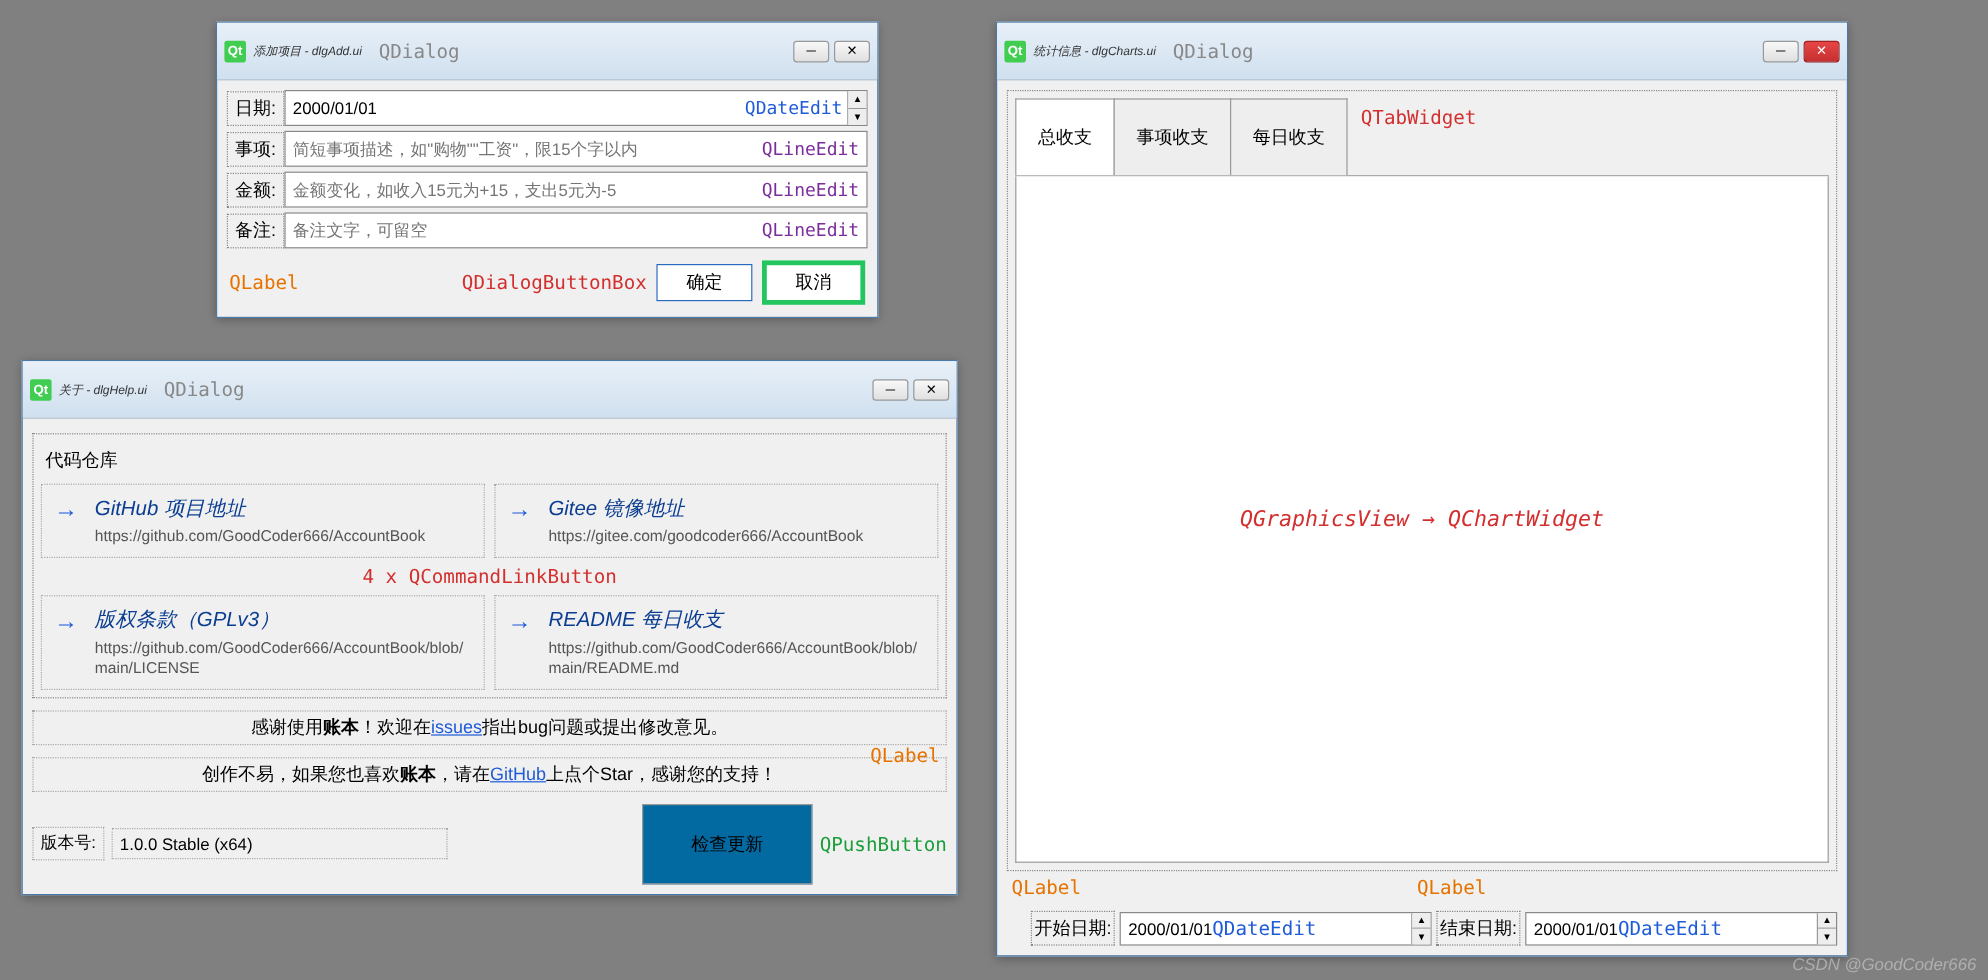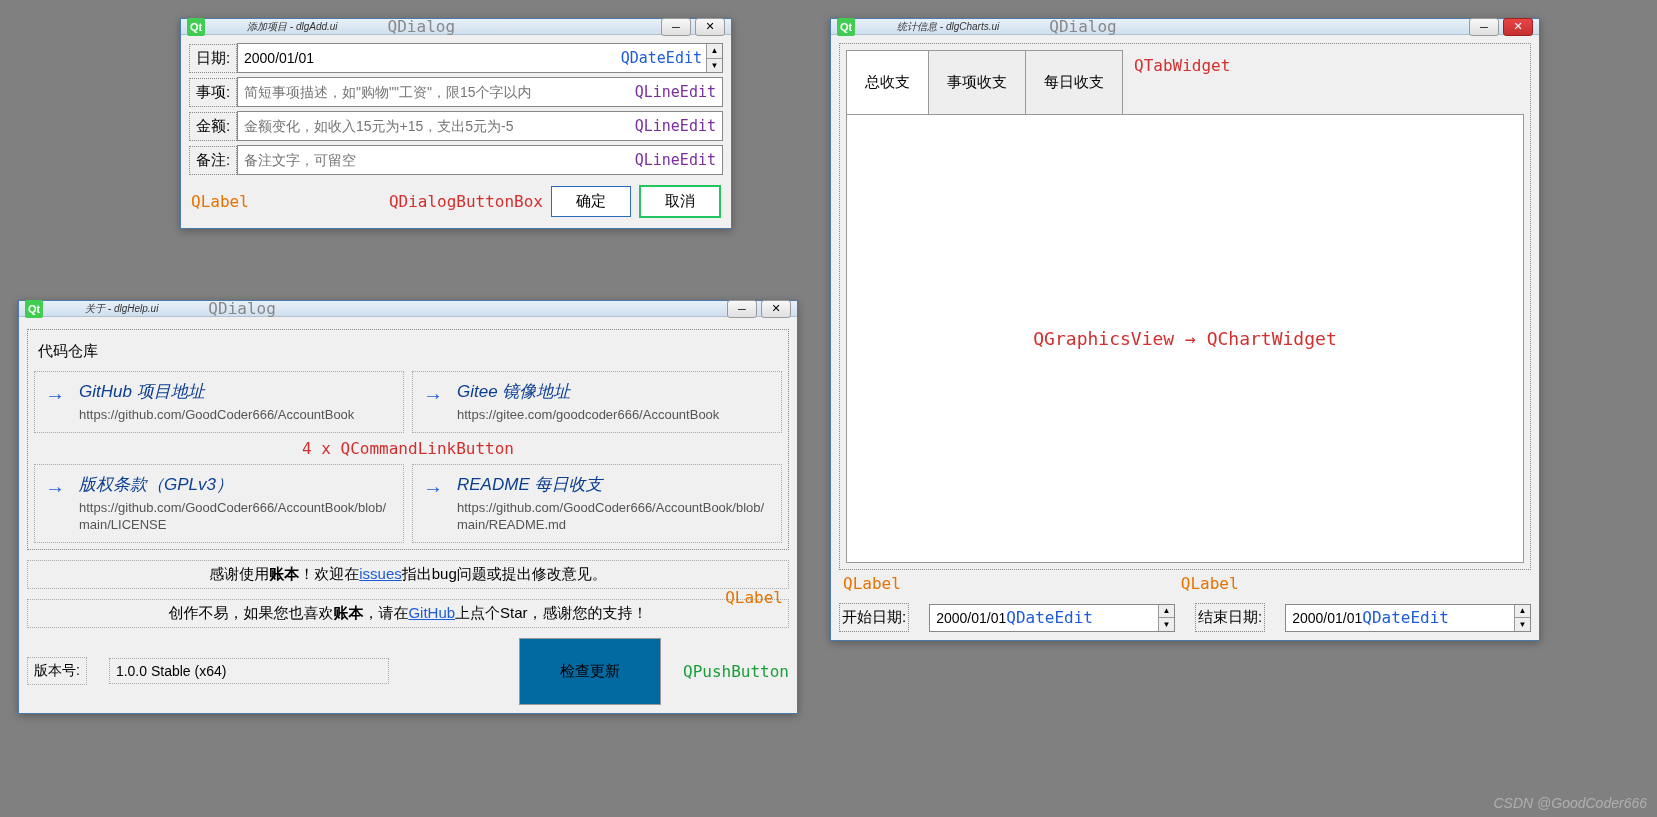--- a/index.html
+++ b/index.html
@@ -13,26 +13,25 @@
   overflow: hidden;
 }
 .window {
   position: absolute;
   background: #f0f0f0;
   border: 1px solid #4a7aaa;
   box-shadow: 0 2px 8px rgba(0,0,0,0.3);
 }
 .titlebar {
   background: linear-gradient(to bottom, #e8f0f8, #d0e0ef);
-  height: 16px;
+  height: 48px;
   display: flex;
   align-items: center;
   padding: 0 6px;
   border-bottom: 1px solid #b0c0d0;
-  gap: 36px;
 }
 .qt-icon {
   width: 18px; height: 18px;
   background: #41cd52;
   color: white;
   font-size: 11px;
   font-weight: bold;
   display: flex;
   align-items: center;
   justify-content: center;
@@ -59,52 +58,52 @@
 .form-row .lbl { width: 48px; text-align: center; padding: 4px 2px; font-size:15px;}
 .form-row .fld { flex: 1; height: 30px; border: 1px solid #888; background: white; display: flex; align-items:center; padding: 0 6px; position:relative;}
 .fld input { border:none; outline:none; width:100%; font-size:14px; background:transparent; font-family:inherit;}
 .fld .hint-right { color: #7a2d9c; position:absolute; right:20px; font-family:Consolas,monospace; font-size:15px;}
 .fld .hint-right.noarrow {right:6px;}
 .spin-arrows { position:absolute; right:0; top:0; width:16px; height:100%; border-left:1px solid #999; display:flex; flex-direction:column;}
 .spin-arrows div{flex:1; display:flex;align-items:center;justify-content:center;font-size:8px;border-bottom:1px solid #999;background:#eee;}
 .spin-arrows div:last-child{border-bottom:none;}
 .dateedit-val { color:#000; font-family:inherit;}
 .btn-row { display:flex; align-items:center; gap:8px; padding:6px 2px 2px;}
-.qbtn { background:white; border:2px solid #22c55e; padding:5px 24px; font-size:15px; font-family:inherit;}
+.qbtn { background:white; border:4px solid #22c55e; padding:5px 24px; font-size:15px; font-family:inherit;}
 .qbtn.default{border:1.5px solid #2a6bbf;}
 .annot { font-family:Consolas,monospace; font-size:16px; }
 .annot.orange{color:#e67300;}
 .annot.red{color:#d32f2f;}
 .annot.blue{color:#1e5bd8;}
 .annot.green{color:#1a9e3a;}
 .annot.purple{color:#7a2d9c;}
 
 
 .groupbox { border:1px dotted #888; padding:6px; margin:4px 0;}
 .groupbox-title { font-size:15px; margin:6px 4px 10px;}
 .cmd-grid { display:grid; grid-template-columns:1fr 1fr; gap:4px 8px;}
 .cmdlink { border:1px dotted #aaa; padding:8px 10px 8px 44px; position:relative;}
 .cmdlink .arrow { position:absolute; left:10px; top:10px; color:#1e5bd8; font-size:20px; font-weight:bold;}
 .cmdlink .cmd-title { color:#0b3d91; font-size:17px; margin-bottom:4px;font-style:italic;}
 .cmdlink .cmd-url { color:#555; font-size:13px; line-height:1.3; word-break:break-all;}
 .center-annot { text-align:center; margin:6px 0;}
 .thanks { text-align:center; margin:10px 0; font-size:15px; border:1px dotted #aaa; padding:4px;}
 .thanks a{color:#1e5bd8; text-decoration:underline;}
 .thanks b{font-weight:bold;}
-.version-row{display:flex; align-items:center; gap:22px; margin-top:8px;}
+.version-row{display:flex; align-items:center; gap:6px; margin-top:8px;}
 .version-row .vlbl{border:1px dotted #aaa; padding:4px 6px;}
 .version-row .upd-btn{margin-left:auto; background:#0369a1; border:1px solid #999; padding:23px 40px; font-size:15px;font-family:Liberation Mono, monospace;}
 
 
 .tabbar { display:flex; border-bottom:1px solid #999; margin-bottom:0;}
 .tab { padding:22px 18px; border:1px solid #999; border-bottom:none; background:#eee; margin-right:-1px; font-size:15px;}
 .tab.active{background:white;}
 .tab-hint{padding:6px 12px; }
-.chart-area { border:1px solid #999; background:white; height:448px; display:flex; align-items:center; justify-content:center; position:relative;}
-.date-row{display:flex; align-items:center; gap:20px; margin-top:10px;}
+.chart-area { border:1px solid #999; background:white; height:572px; display:flex; align-items:center; justify-content:center; position:relative;font-style:italic;}
+.date-row{display:flex; align-items:center; gap:4px; margin-top:10px;margin-left:20px;}
 .date-row .dlbl{padding:4px 2px; font-size:15px;}
 .date-row .dfld{flex:1; border:1px solid #888; background:white; height:28px; display:flex; align-items:center; padding:0 6px; position:relative;}
 .above-annot{display:flex; gap:280px; margin-top:4px; padding-left:4px;}
 
 .watermark{position:fixed; right:10px; bottom:6px; color:rgba(200,200,200,0.65); font-size:14px; font-style:italic;}
 </style>
 </head>
 <body>
 
 <div class="window" style="left:180px; top:18px; width:552px;">

